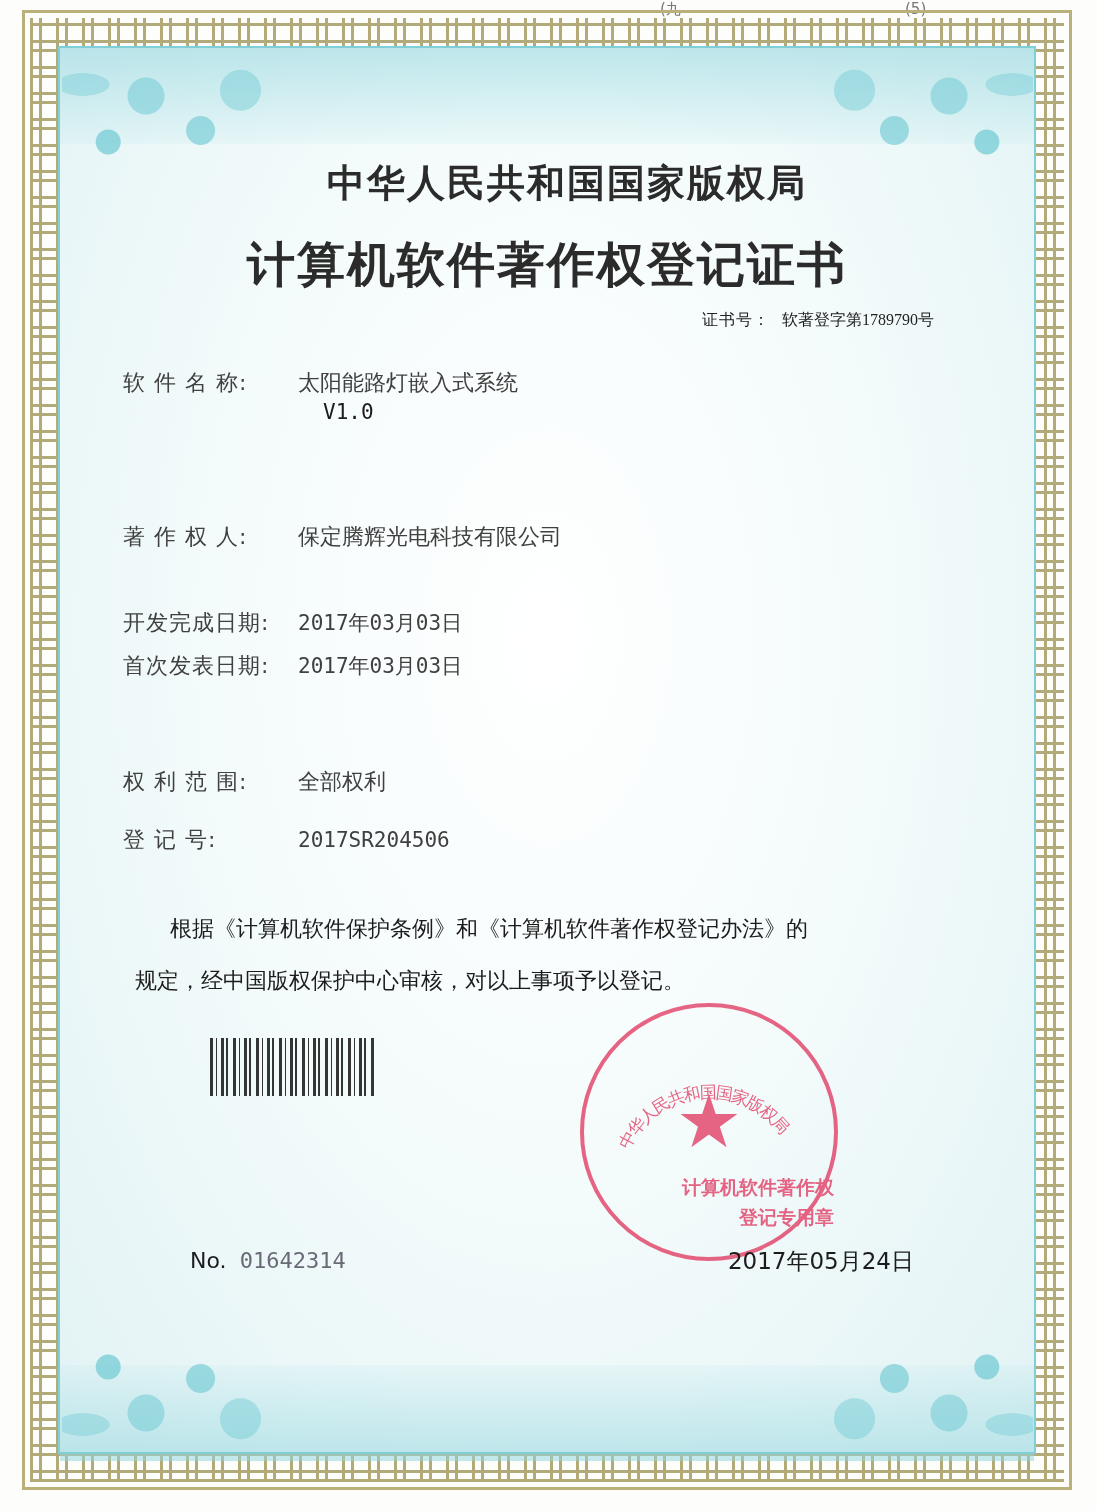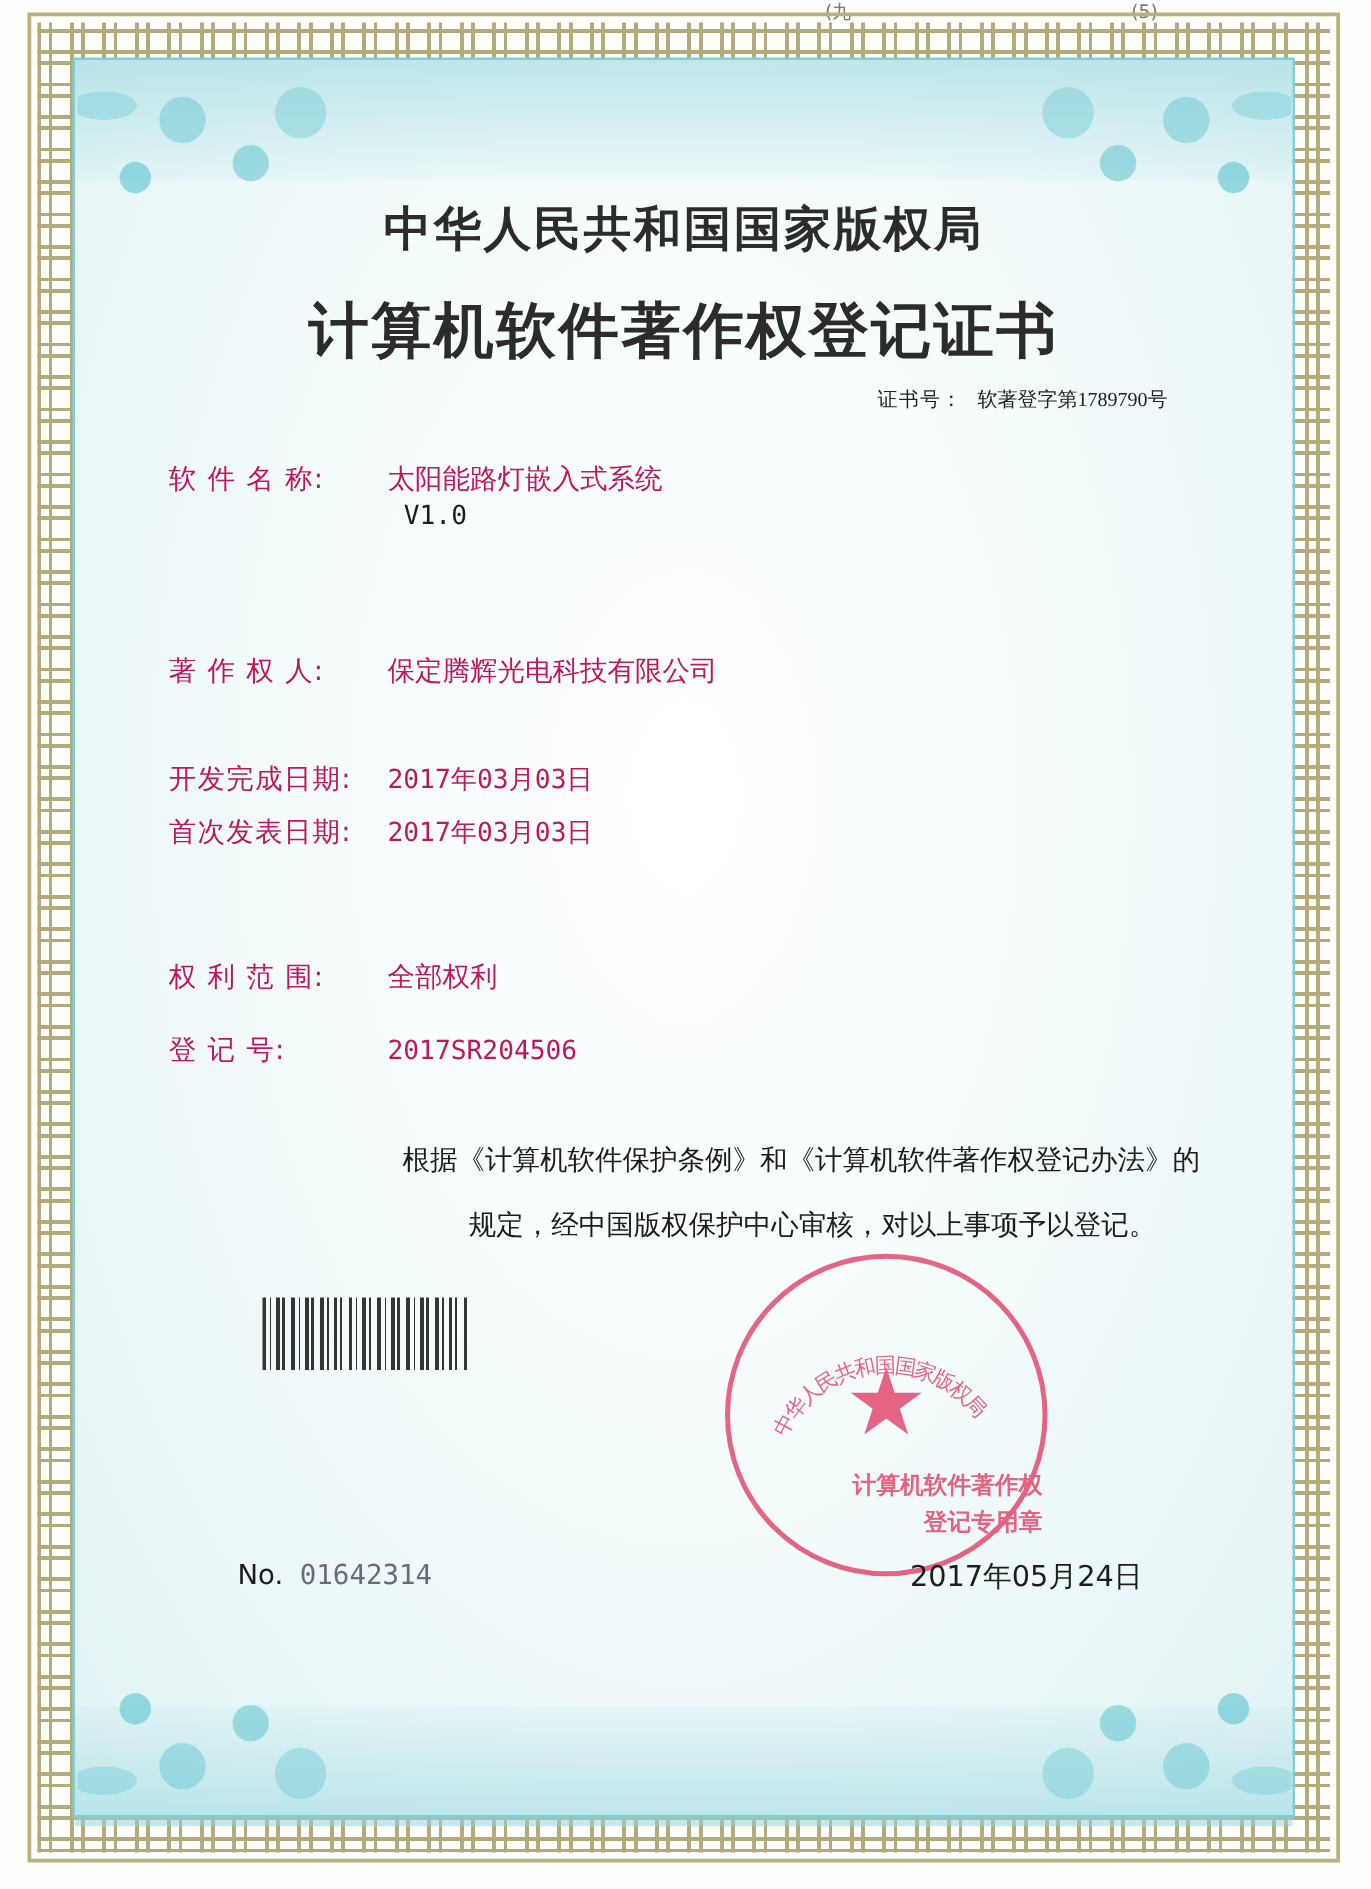--- a/index.html
+++ b/index.html
@@ -117,20 +117,21 @@
   .title1 {
     position: absolute;
     top: 110px;
     width: 100%;
     text-align: center;
     font-family: "DejaVu Sans", sans-serif;
     font-size: 38px;
     font-weight: bold;
     letter-spacing: 2px;
     color: #2b2b2b;
+    padding-left: 20px;
   }
   .title2 {
     position: absolute;
     top: 185px;
     width: 100%;
     text-align: center;
     font-family: "DejaVu Sans", sans-serif;
     font-size: 48px;
     font-weight: bold;
     letter-spacing: 2px;
@@ -143,24 +144,24 @@
     font-family: Liberation Serif, serif;
     font-size: 16px;
     color: #222;
     white-space: nowrap;
   }
   .certno .lbl { letter-spacing: 1px; }
   .certno .val { margin-left: 8px; }
 
   .field {
     position: absolute;
-    left: 75px;
+    left: 63px;
     font-family: "DejaVu Sans", sans-serif;
     font-size: 22px;
-    color: #be185d;
+    color: #404040;
     white-space: nowrap;
   }
   .field .label {
     display: inline-block;
     width: 175px;
     letter-spacing: 1px;
   }
   .field .value {
     display: inline-block;
   }
@@ -187,21 +188,20 @@
   .f-regno    { top: 777px; }
 
   .para {
     position: absolute;
     left: 110px;
     width: 790px;
     font-family: "DejaVu Sans", sans-serif;
     font-size: 22px;
     line-height: 52px;
     color: #1c1c1c;
-    text-align: right;
   }
   .para.l1 { top: 855px; }
   .para.l2 { top: 907px; left: 75px; }
 
   
   .barcode {
     position: absolute;
     left: 150px;
     top: 990px;
     width: 165px;

